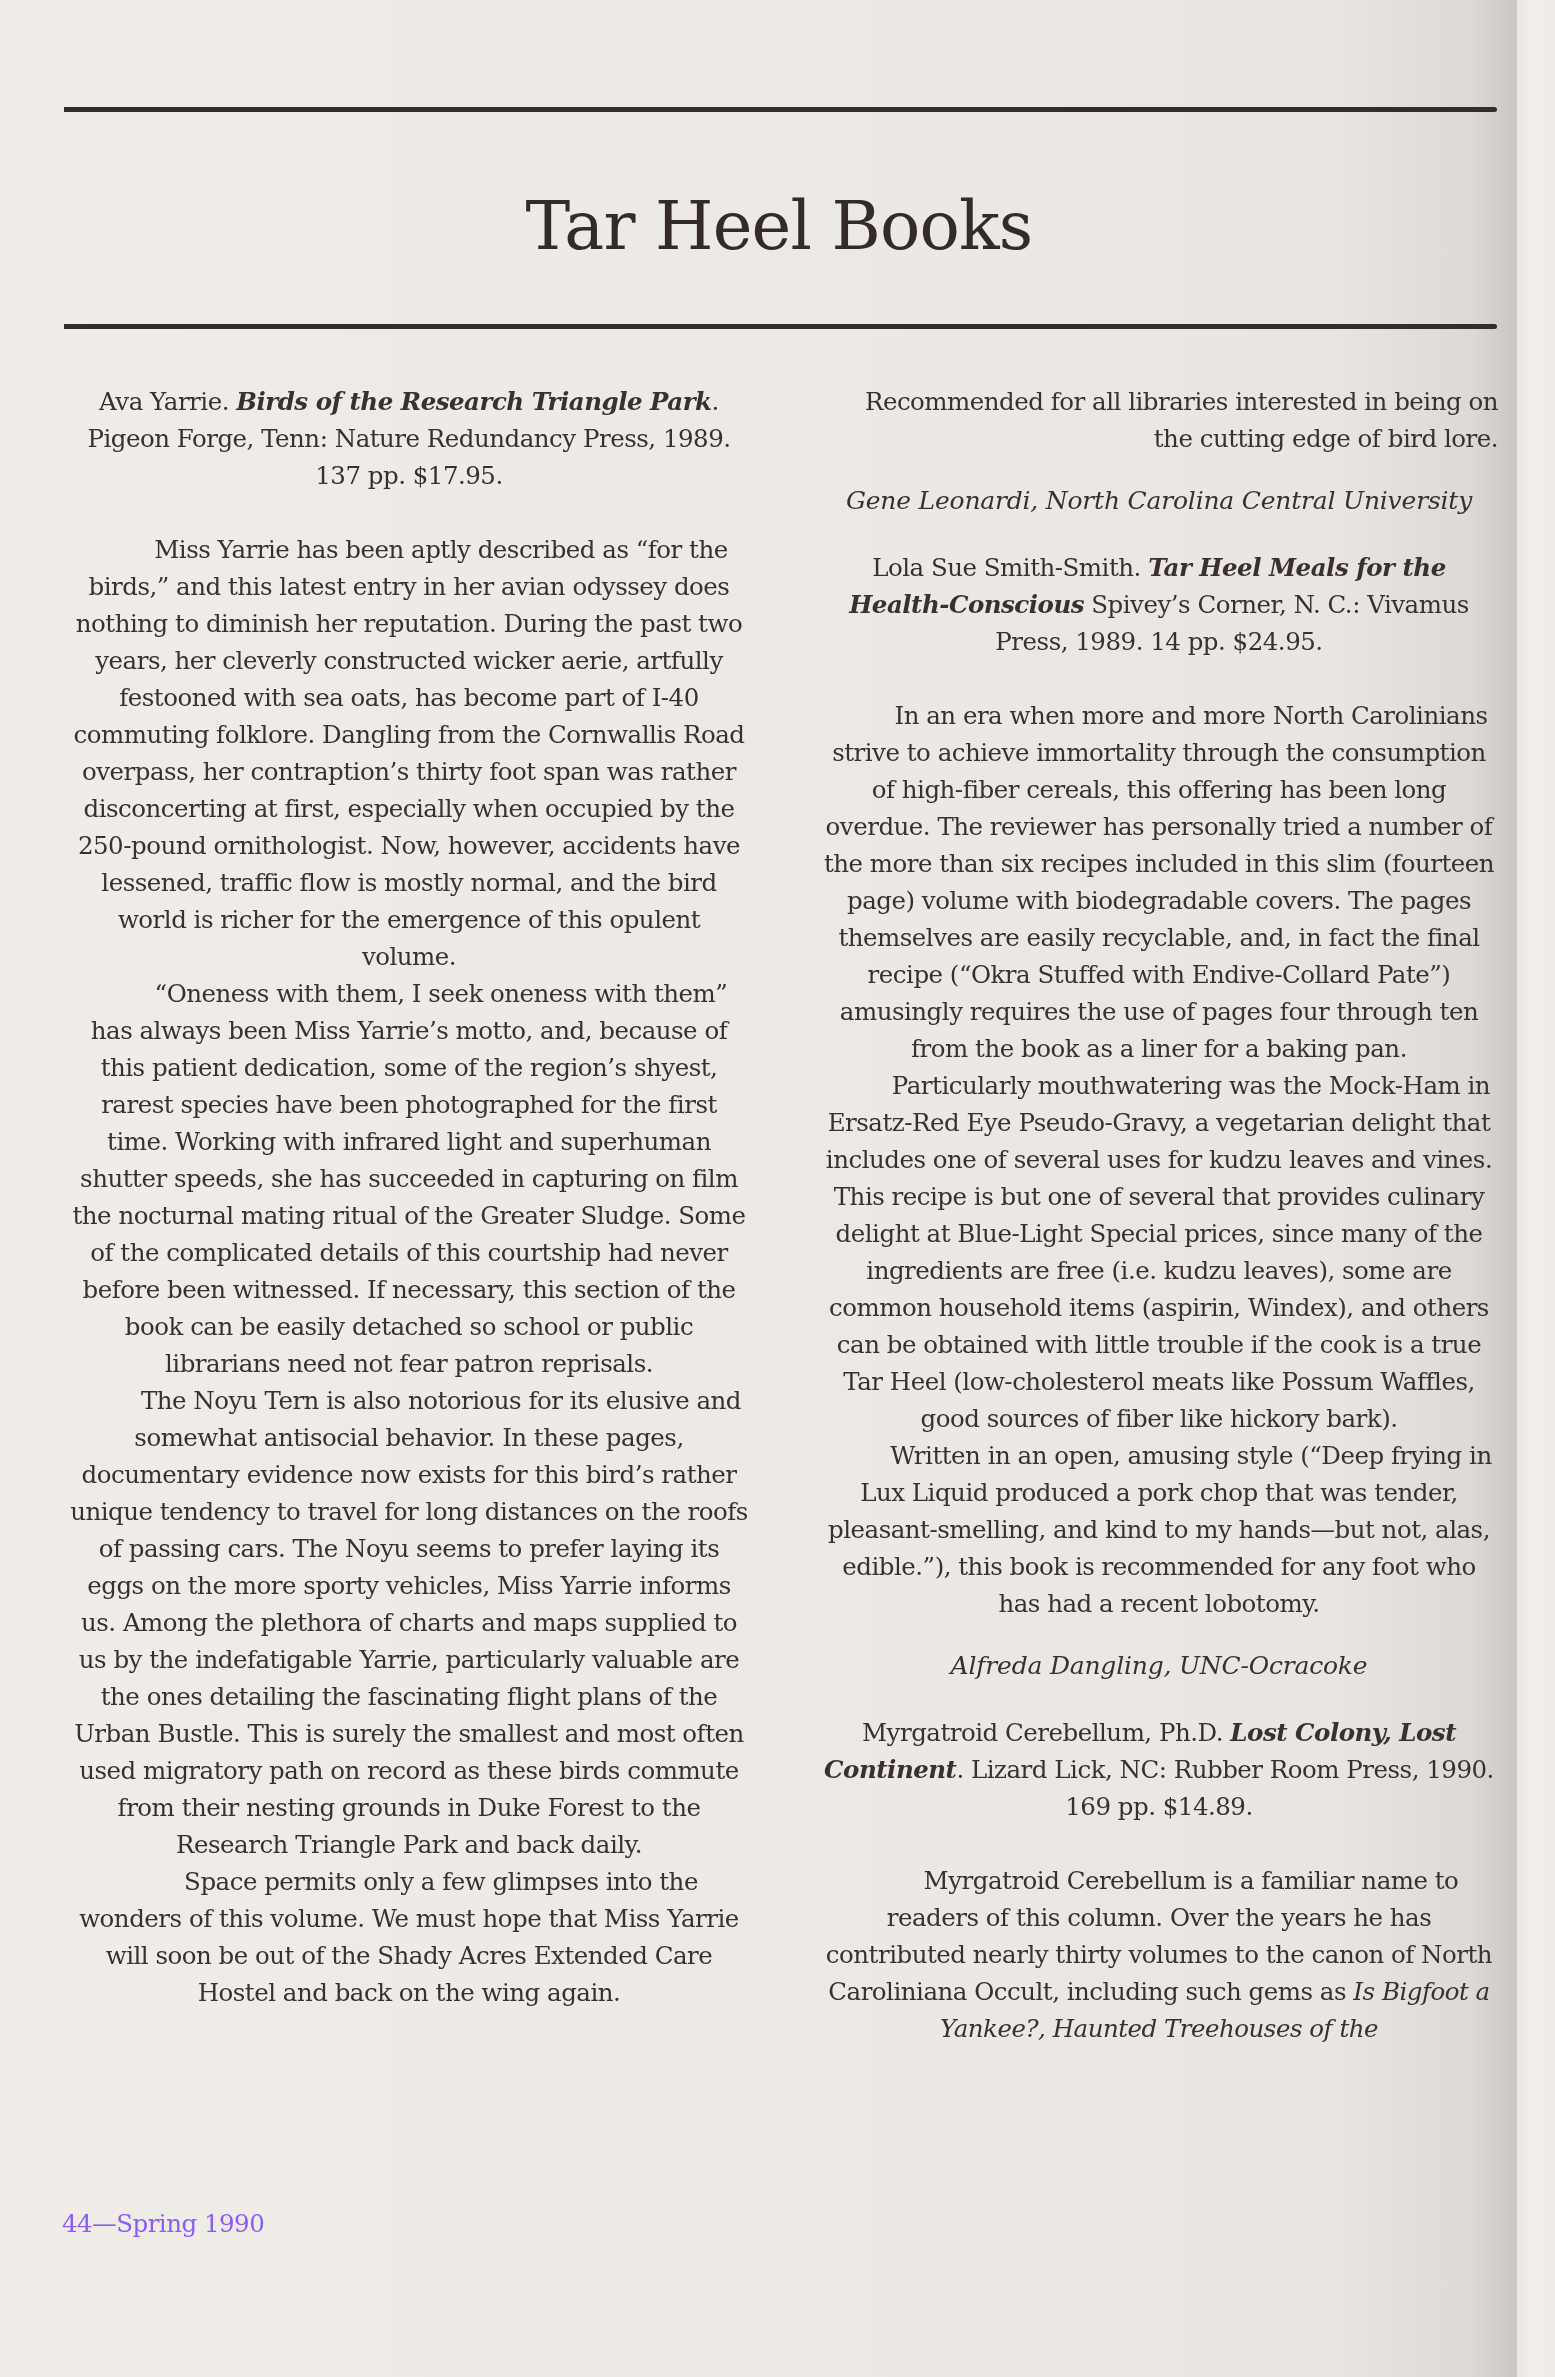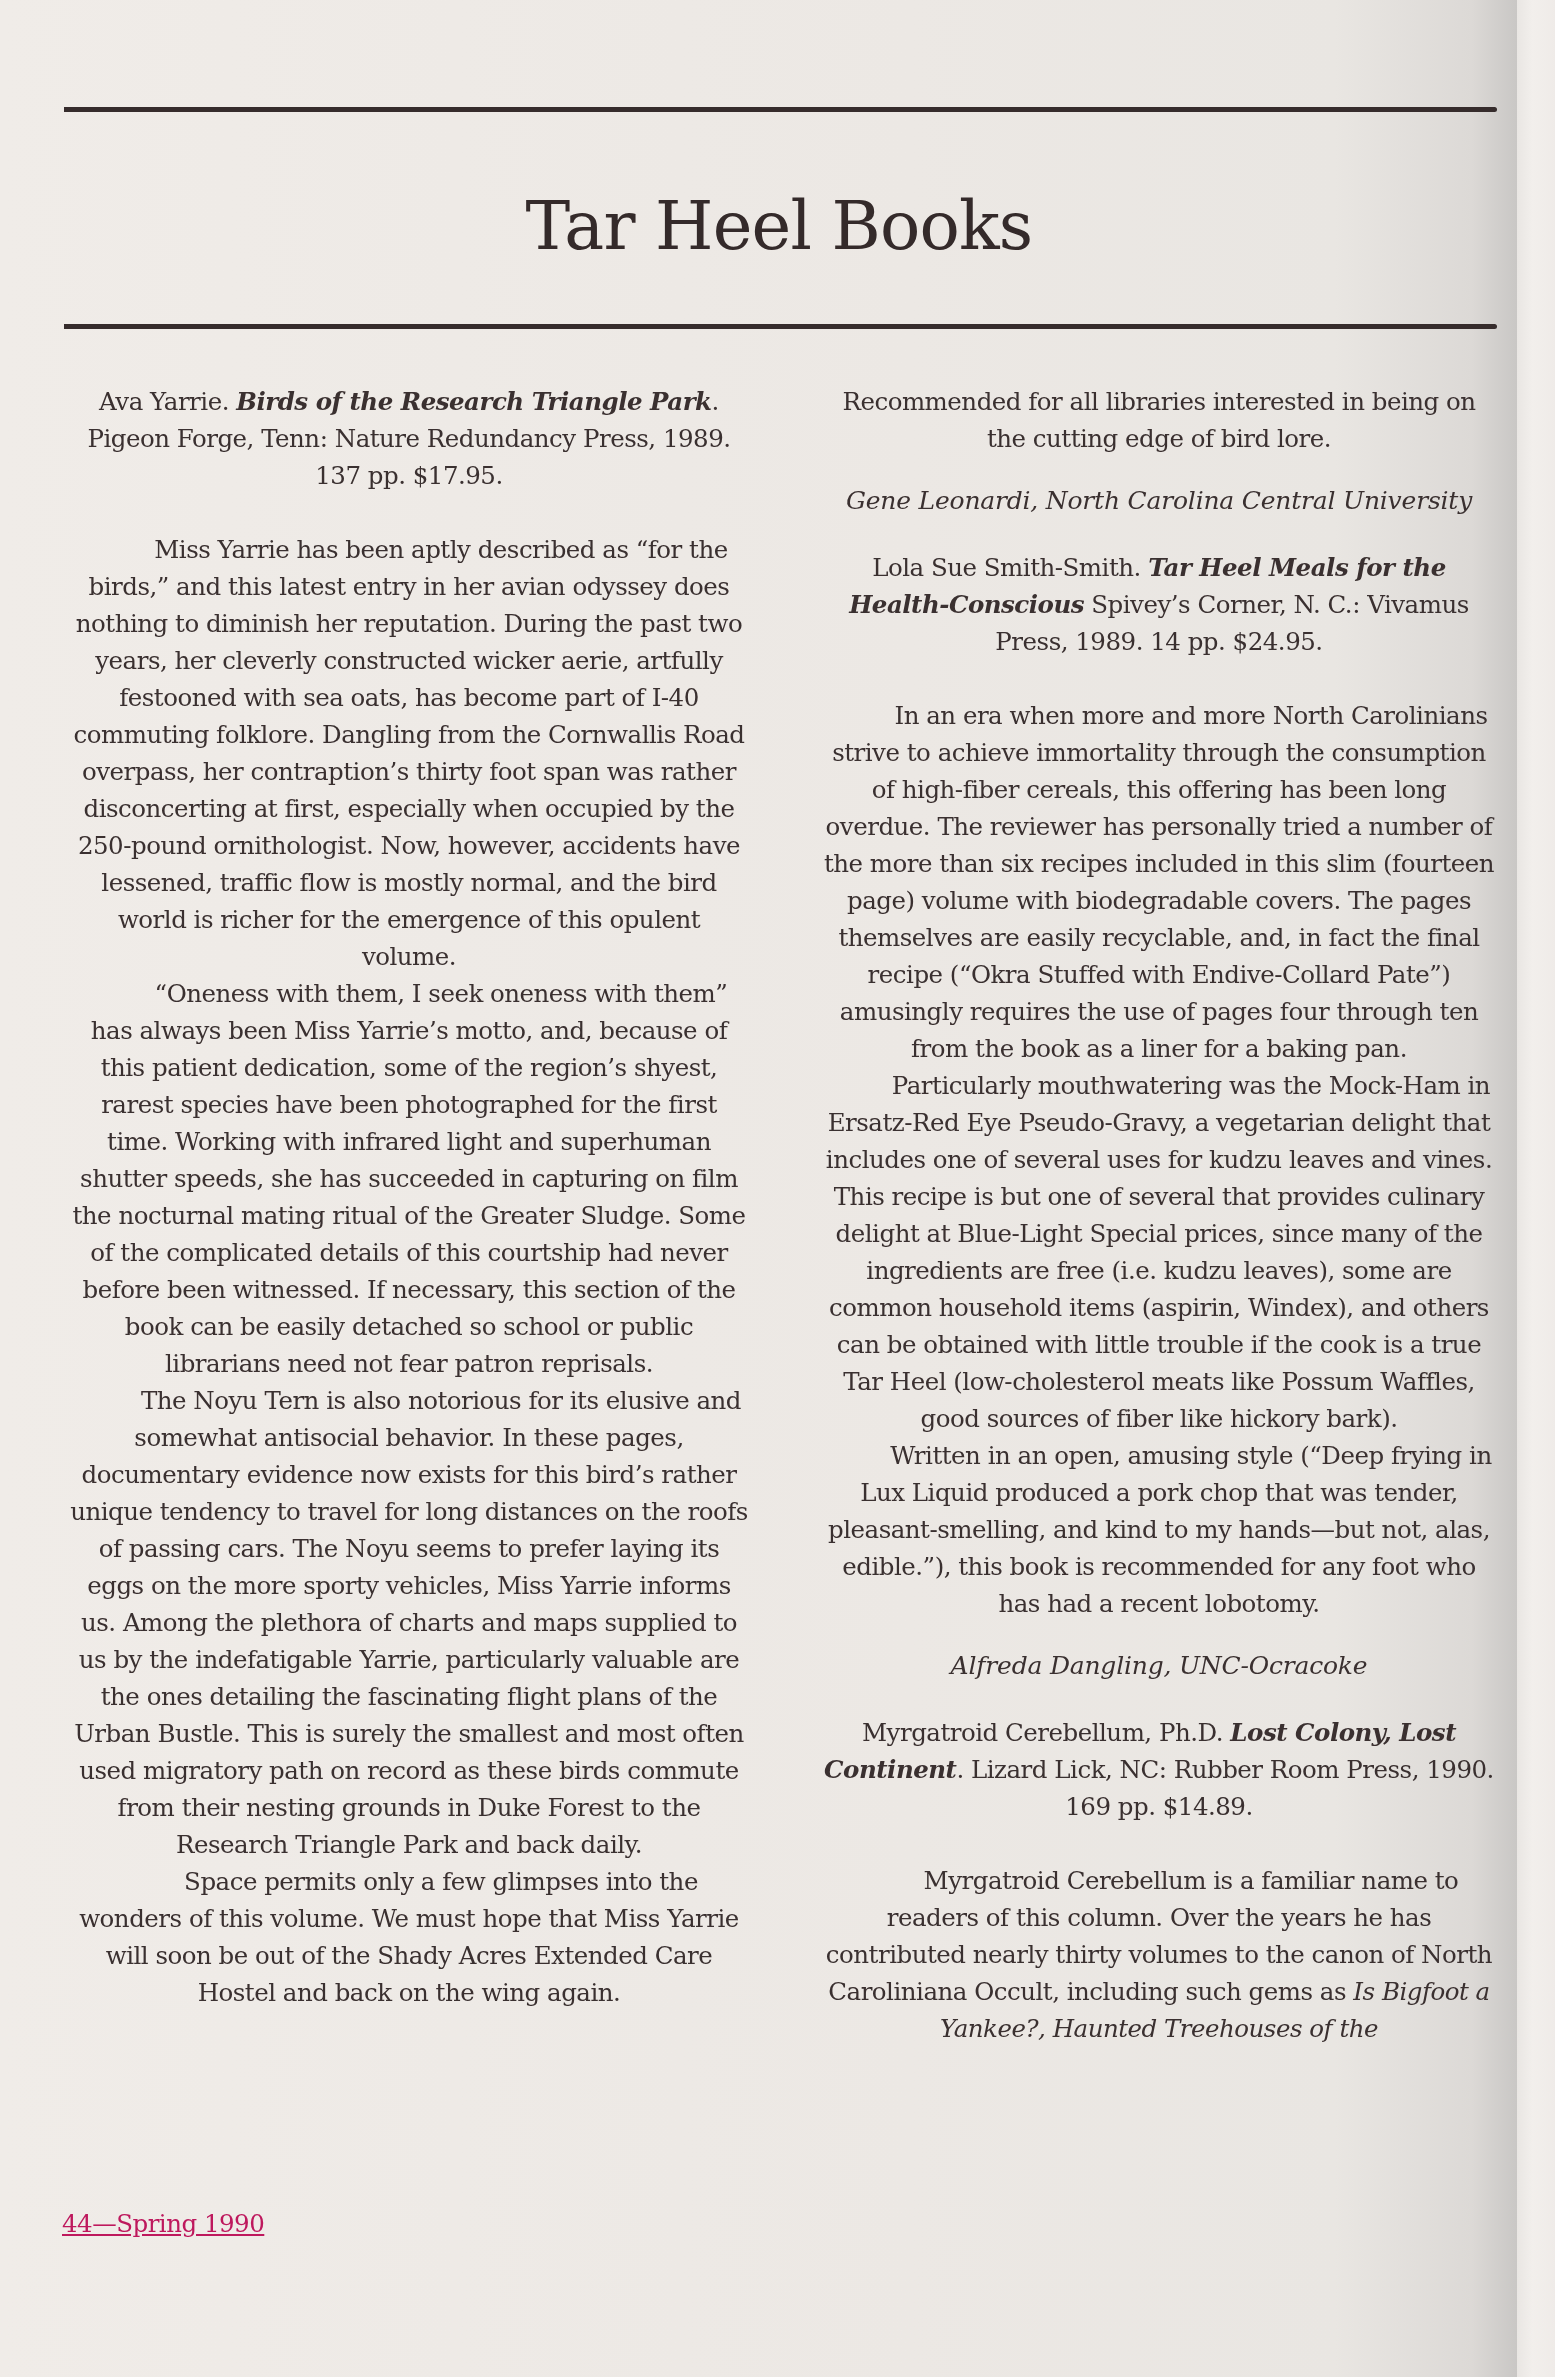--- a/index.html
+++ b/index.html
@@ -67,22 +67,21 @@
       margin: 25px 0 30px 0 !important;
       letter-spacing: -0.2px;
     }
     .em-title { font-style: italic; }
     .folio {
       position: absolute;
       left: 62px;
       top: 2209px;
       font-size: 24.5px;
       letter-spacing: -0.5px;
-      color: #be185d;
-      text-decoration: underline;
+      color: #8b5cf6;
     }
   </style>
 </head>
 <body>
 
 <div class="page"></div>
 <div class="next-page-edge"></div>
 
 <div class="rule top"></div>
 <h1 class="title" style="margin:0;font-weight:normal;">Tar Heel Books</h1>
@@ -92,21 +91,21 @@
   <p class="citation">
     <span>Ava Yarrie. </span><span class="book-title">Birds of the Research Triangle Park</span><span>. Pigeon Forge, Tenn: Nature Redundancy Press, 1989. 137 pp. $17.95.</span>
   </p>
   <p class="body-p">Miss Yarrie has been aptly described as “for the birds,” and this latest entry in her avian odyssey does nothing to diminish her reputation. During the past two years, her cleverly constructed wicker aerie, artfully festooned with sea oats, has become part of I-40 commuting folklore. Dangling from the Cornwallis Road overpass, her contraption’s thirty foot span was rather disconcerting at first, especially when occupied by the 250-pound ornithologist. Now, however, accidents have lessened, traffic flow is mostly normal, and the bird world is richer for the emergence of this opulent volume.</p>
   <p class="body-p">“Oneness with them, I seek oneness with them” has always been Miss Yarrie’s motto, and, because of this patient dedication, some of the region’s shyest, rarest species have been photographed for the first time. Working with infrared light and superhuman shutter speeds, she has succeeded in capturing on film the nocturnal mating ritual of the Greater Sludge. Some of the complicated details of this courtship had never before been witnessed. If necessary, this section of the book can be easily detached so school or public librarians need not fear patron reprisals.</p>
   <p class="body-p">The Noyu Tern is also notorious for its elusive and somewhat antisocial behavior. In these pages, documentary evidence now exists for this bird’s rather unique tendency to travel for long distances on the roofs of passing cars. The Noyu seems to prefer laying its eggs on the more sporty vehicles, Miss Yarrie informs us. Among the plethora of charts and maps supplied to us by the indefatigable Yarrie, particularly valuable are the ones detailing the fascinating flight plans of the Urban Bustle. This is surely the smallest and most often used migratory path on record as these birds commute from their nesting grounds in Duke Forest to the Research Triangle Park and back daily.</p>
   <p class="body-p">Space permits only a few glimpses into the wonders of this volume. We must hope that Miss Yarrie will soon be out of the Shady Acres Extended Care Hostel and back on the wing again.</p>
 </div>
 
 <div class="col right">
-  <p style="text-align:center;">Recommended for all libraries interested in being on the cutting edge of bird lore.</p>
+  <p style="text-align:right;">Recommended for all libraries interested in being on the cutting edge of bird lore.</p>
   <p class="reviewer">Gene Leonardi, North Carolina Central University</p>
 
   <p class="citation">
     <span>Lola Sue Smith-Smith. </span><span class="book-title">Tar Heel Meals for the Health-Conscious</span><span> Spivey’s Corner, N. C.: Vivamus Press, 1989. 14 pp. $24.95.</span>
   </p>
   <p class="body-p">In an era when more and more North Carolinians strive to achieve immortality through the consumption of high-fiber cereals, this offering has been long overdue. The reviewer has personally tried a number of the more than six recipes included in this slim (fourteen page) volume with biodegradable covers. The pages themselves are easily recyclable, and, in fact the final recipe (“Okra Stuffed with Endive-Collard Pate”) amusingly requires the use of pages four through ten from the book as a liner for a baking pan.</p>
   <p class="body-p">Particularly mouthwatering was the Mock-Ham in Ersatz-Red Eye Pseudo-Gravy, a vegetarian delight that includes one of several uses for kudzu leaves and vines. This recipe is but one of several that provides culinary delight at Blue-Light Special prices, since many of the ingredients are free (i.e. kudzu leaves), some are common household items (aspirin, Windex), and others can be obtained with little trouble if the cook is a true Tar Heel (low-cholesterol meats like Possum Waffles, good sources of fiber like hickory bark).</p>
   <p class="body-p">Written in an open, amusing style (“Deep frying in Lux Liquid produced a pork chop that was tender, pleasant-smelling, and kind to my hands—but not, alas, edible.”), this book is recommended for any foot who has had a recent lobotomy.</p>
   <p class="reviewer">Alfreda Dangling, UNC-Ocracoke</p>
 

